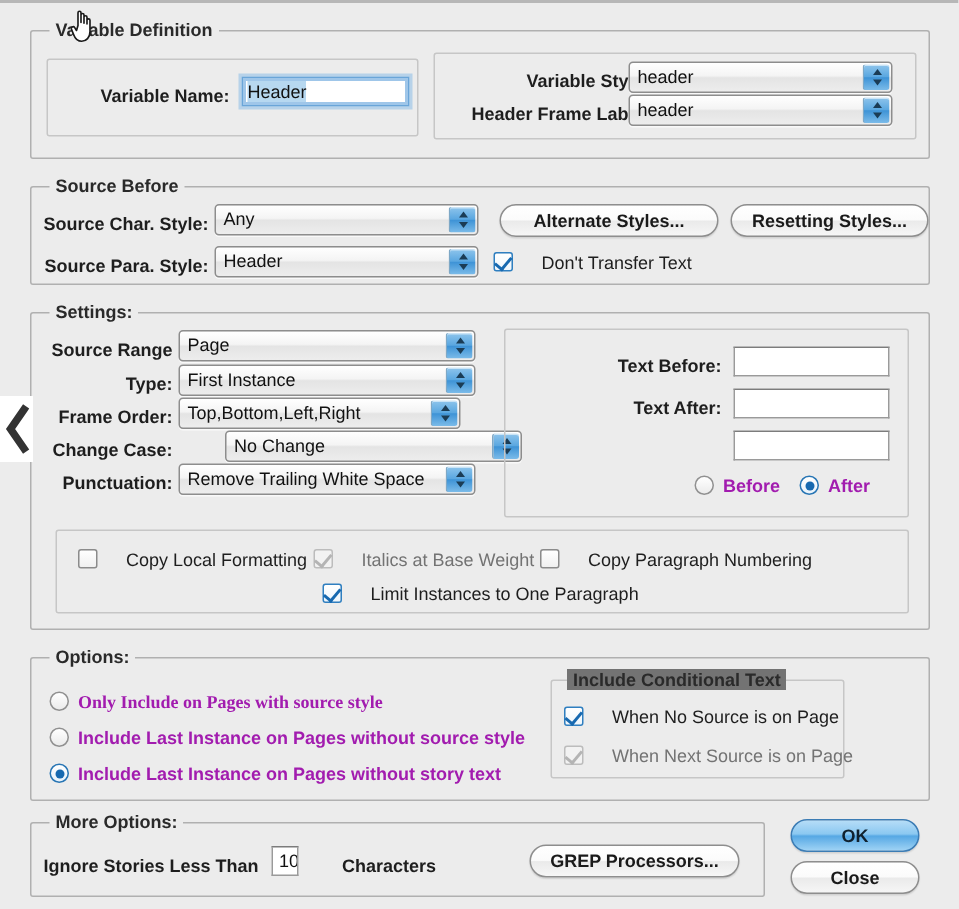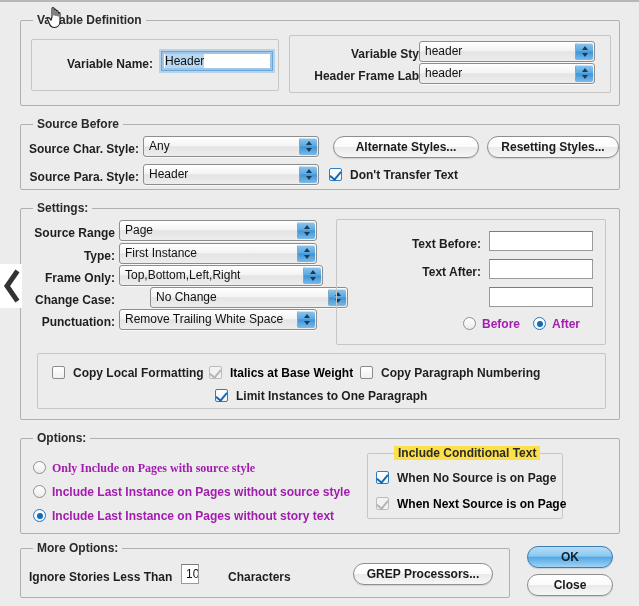--- a/index.html
+++ b/index.html
@@ -44,22 +44,22 @@
     white-space: nowrap;
   }
   .subgroup {
     position: absolute;
     border: 1px solid #c6c6c6;
     border-radius: 2px;
     box-sizing: border-box;
   }
   .subgroup > .group-title {
     position: absolute;
-    top: -8px; left: 26px;
-    background: #fde047;
+    top: -8px; left: 10px;
+    background: #737373;
     padding: 0 4px;
     font-size: 12px;
     font-weight: bold;
     color: #2a2a2a;
     white-space: nowrap;
   }
 
   
   .lbl {
     position: absolute;
@@ -160,24 +160,24 @@
   .btn.default {
     border: 1px solid #3c7cb4;
     background: linear-gradient(to bottom, #b6ddf7 0%, #8bc8f1 45%, #56a8e4 52%, #9fd3f5 100%);
     color: #10212e;
   }
 
   
   .cb {
     position: absolute;
     font-size: 12px;
-    font-weight: bold;
+    font-weight: normal;
     color: #1e1e1e;
     white-space: nowrap;
-    padding-left: 21px;
+    padding-left: 32px;
     line-height: 14px;
   }
   .cb::before {
     content: "";
     position: absolute;
     left: 0; top: 0;
     width: 13px; height: 13px;
     box-sizing: border-box;
     border: 1px solid #8b8b8b;
     border-radius: 2px;
@@ -189,21 +189,21 @@
   }
   .cb.checked::after {
     content: "";
     position: absolute;
     left: 3px; top: 1px;
     width: 5px; height: 9px;
     border: solid #1769b0;
     border-width: 0 2px 2px 0;
     transform: rotate(40deg);
   }
-  .cb.disabled { color: #000000; }
+  .cb.disabled { color: #737373; }
   .cb.disabled::before { border-color: #bcbcbc; background: #f2f2f2; }
   .cb.disabled.checked::after { border-color: #b4b4b4; }
 
   
   .rb {
     position: absolute;
     font-size: 12px;
     font-weight: bold;
     color: #a21caf;
     white-space: nowrap;
@@ -313,22 +313,22 @@
       <span>Page</span>
       <span class="stepper"></span>
     </div>
 
     <span class="lbl" style="left:0px; top:40px; width:94px;">Type:</span>
     <div class="popup" style="left:98px; top:34px; width:198px;">
       <span>First Instance</span>
       <span class="stepper"></span>
     </div>
 
-    <span class="lbl" style="left:0px; top:62px; width:94px;">Frame Only:</span>
-    <div class="popup" style="left:98px; top:56px; width:204px;">
+    <span class="lbl" style="left:0px; top:62px; width:94px;">Frame Order:</span>
+    <div class="popup" style="left:98px; top:56px; width:188px;">
       <span>Top,Bottom,Left,Right</span>
       <span class="stepper"></span>
     </div>
 
     <span class="lbl" style="left:0px; top:84px; width:94px;">Change Case:</span>
     <div class="popup" style="left:98px; top:78px; width:198px;margin-left:31px;">
       <span>No Change</span>
       <span class="stepper"></span>
     </div>
 

